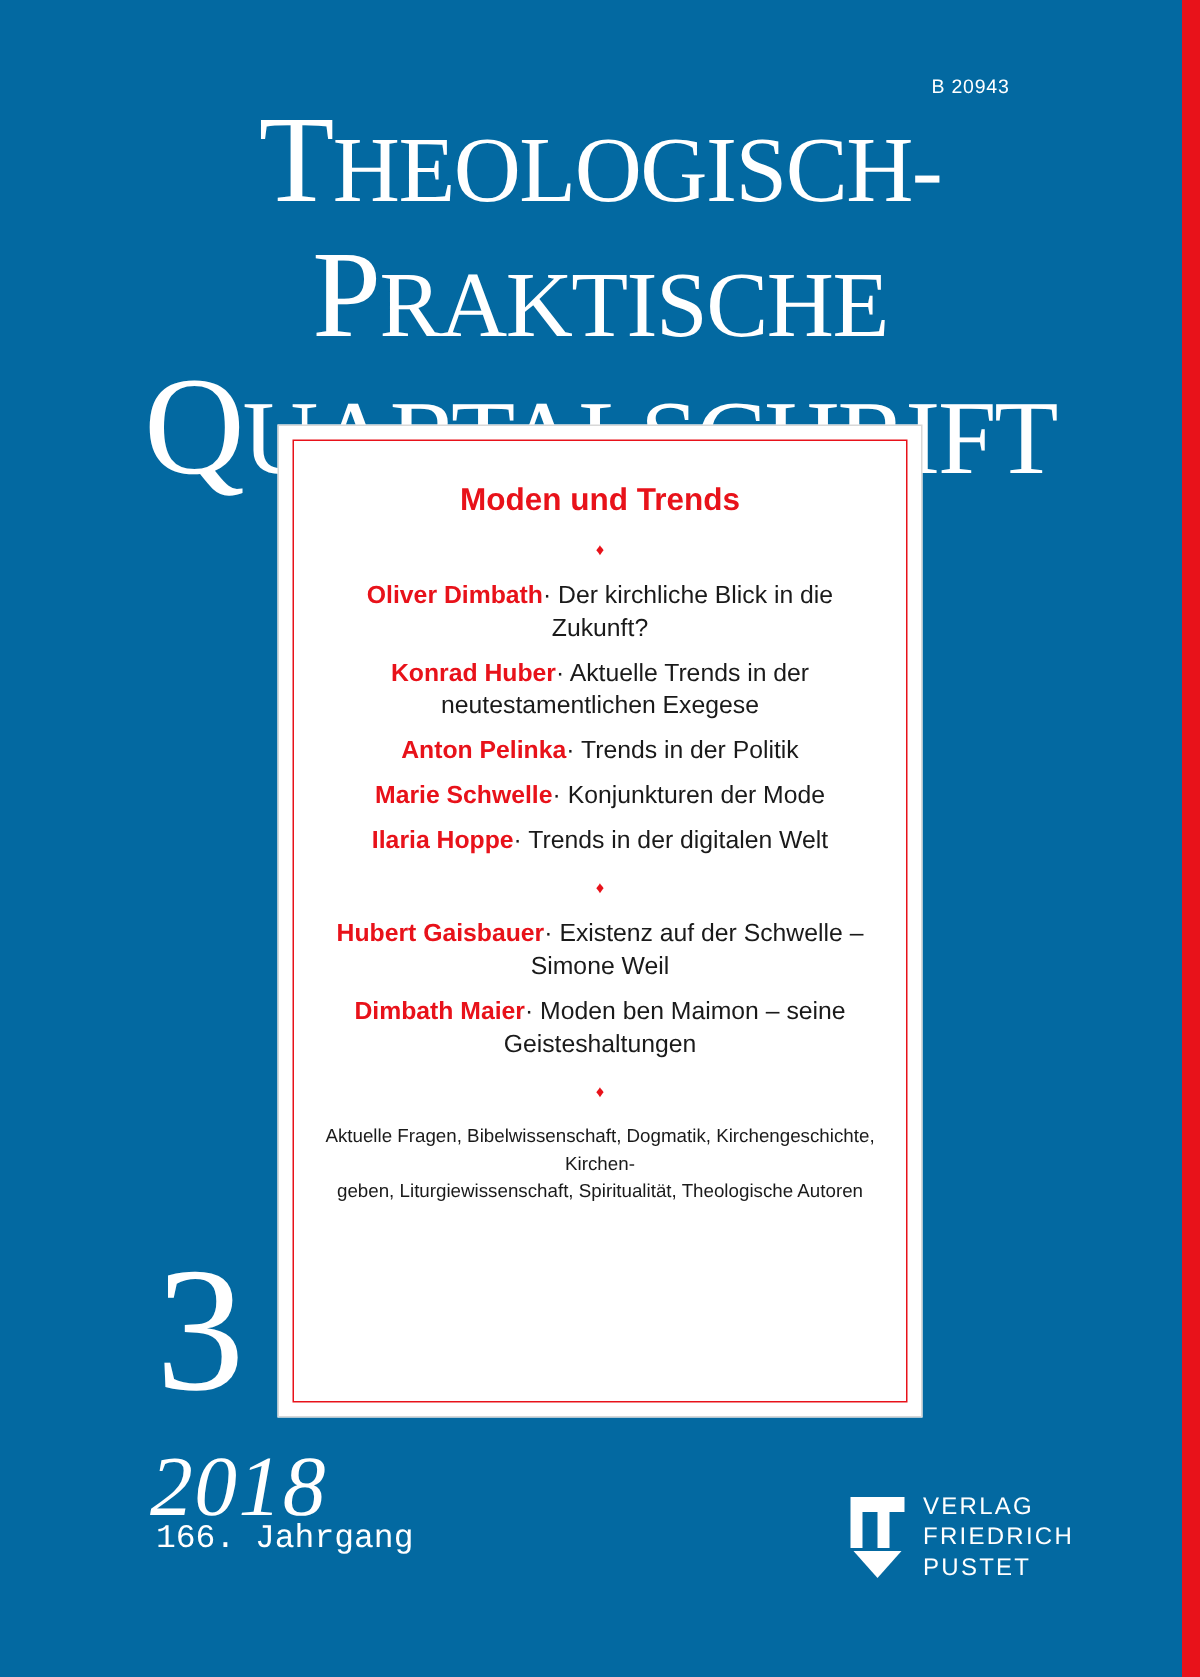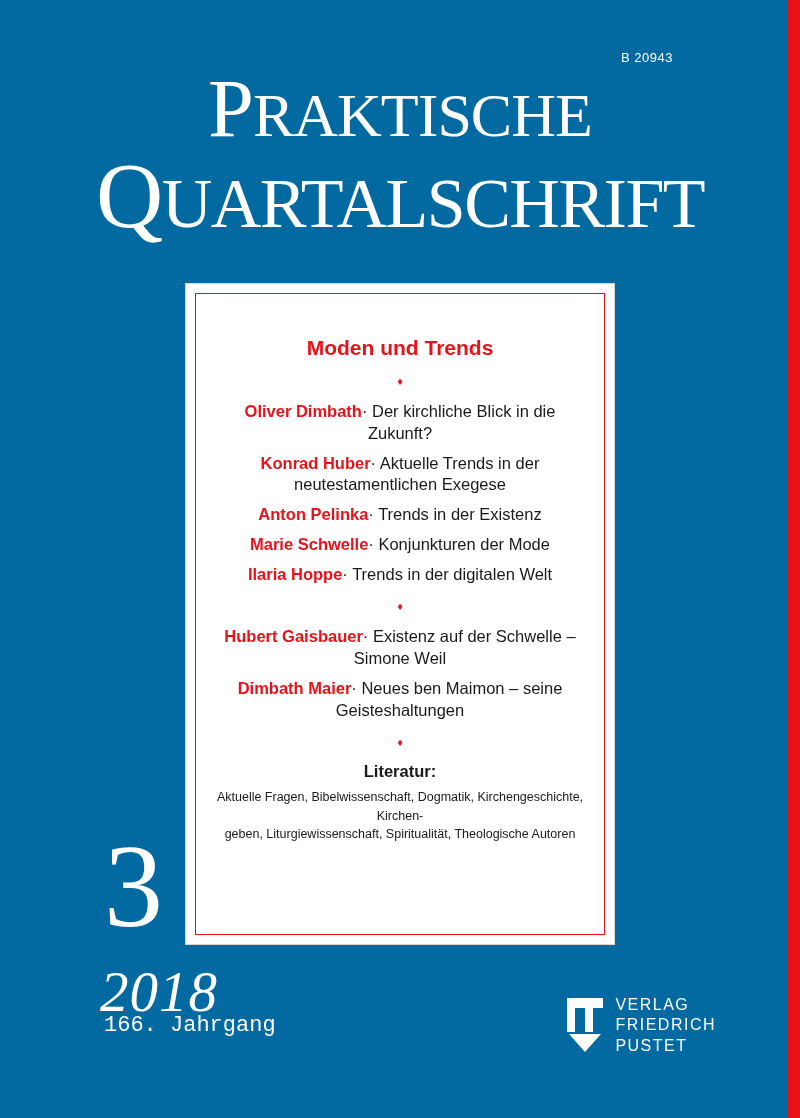--- a/index.html
+++ b/index.html
@@ -47,21 +47,21 @@
     display: block;
     white-space: nowrap;
   }
   .masthead .l1 {
     font-size: 62px;
     letter-spacing: -1px;
   }
   .masthead .l2 {
     font-size: 62px;
     letter-spacing: -1px;
-    margin-top: 2px;
+    margin-top: 12px;
   }
   .masthead .l3 {
     font-size: 70px;
     letter-spacing: -1.5px;
     margin-top: 4px;
   }
   .cap {
     font-size: 1.33em;
   }
 
@@ -85,21 +85,21 @@
     border: 1px solid #e8121a;
     box-sizing: border-box;
     padding: 22px 18px 12px 18px;
     text-align: center;
   }
   .issue-title {
     color: #e8121a;
     font-size: 21px;
     font-weight: bold;
     font-family: "Liberation Sans", sans-serif;
-    margin: 20px 0 0 0;
+    margin: 6px 0 0 0;
   }
   .diamond {
     color: #e8121a;
     font-size: 11px;
     line-height: 1;
     margin: 16px 0 14px 0;
   }
   .toc {
     margin: 0;
     padding: 0;
@@ -189,49 +189,49 @@
   }
 </style>
 </head>
 <body>
 
 <div class="cover">
 
   <div class="barcode-label">B 20943</div>
 
   <div class="masthead">
+    <span class="line l1"><span class="cap">T</span><span>HEOLOGISCH-</span></span>
     <span class="line l2"><span class="cap">P</span><span>RAKTISCHE</span></span>
     <span class="line l3"><span class="cap">Q</span><span>UARTALSCHRIFT</span></span>
   </div>
 
   <div class="content-box">
     <div class="content-inner">
 
       <div class="issue-title">Moden und Trends</div>
 
       <div class="diamond">♦</div>
 
       <ul class="toc toc-group-1">
         <li><span class="author">Oliver Dimbath</span><span class="sep">·</span> <span>Der kirchliche Blick in die Zukunft?</span></li>
         <li><span class="author">Konrad Huber</span><span class="sep">·</span> <span>Aktuelle Trends in der neutestamentlichen Exegese</span></li>
-        <li><span class="author">Anton Pelinka</span><span class="sep">·</span> <span>Trends in der Existenz</span></li>
+        <li><span class="author">Anton Pelinka</span><span class="sep">·</span> <span>Trends in der Politik</span></li>
         <li><span class="author">Marie Schwelle</span><span class="sep">·</span> <span>Konjunkturen der Mode</span></li>
         <li><span class="author">Ilaria Hoppe</span><span class="sep">·</span> <span>Trends in der digitalen Welt</span></li>
       </ul>
 
       <div class="diamond">♦</div>
 
       <ul class="toc toc-group-2">
         <li><span class="author">Hubert Gaisbauer</span><span class="sep">·</span> <span>Existenz auf der Schwelle – Simone Weil</span></li>
-        <li><span class="author">Dimbath Maier</span><span class="sep">·</span> <span>Neues ben Maimon – seine Geisteshaltungen</span></li>
+        <li><span class="author">Dimbath Maier</span><span class="sep">·</span> <span>Moden ben Maimon – seine Geisteshaltungen</span></li>
       </ul>
 
       <div class="diamond">♦</div>
 
-      <div class="lit-heading">Literatur:</div>
       <div class="lit-line">Aktuelle Fragen, Bibelwissenschaft, Dogmatik, Kirchengeschichte, Kirchen-</div>
       <div class="lit-line">geben, Liturgiewissenschaft, Spiritualität, Theologische Autoren</div>
 
     </div>
   </div>
 
   <div class="issue-no">3</div>
   <div class="issue-year">2018</div>
   <div class="issue-vol">166. Jahrgang</div>
 

